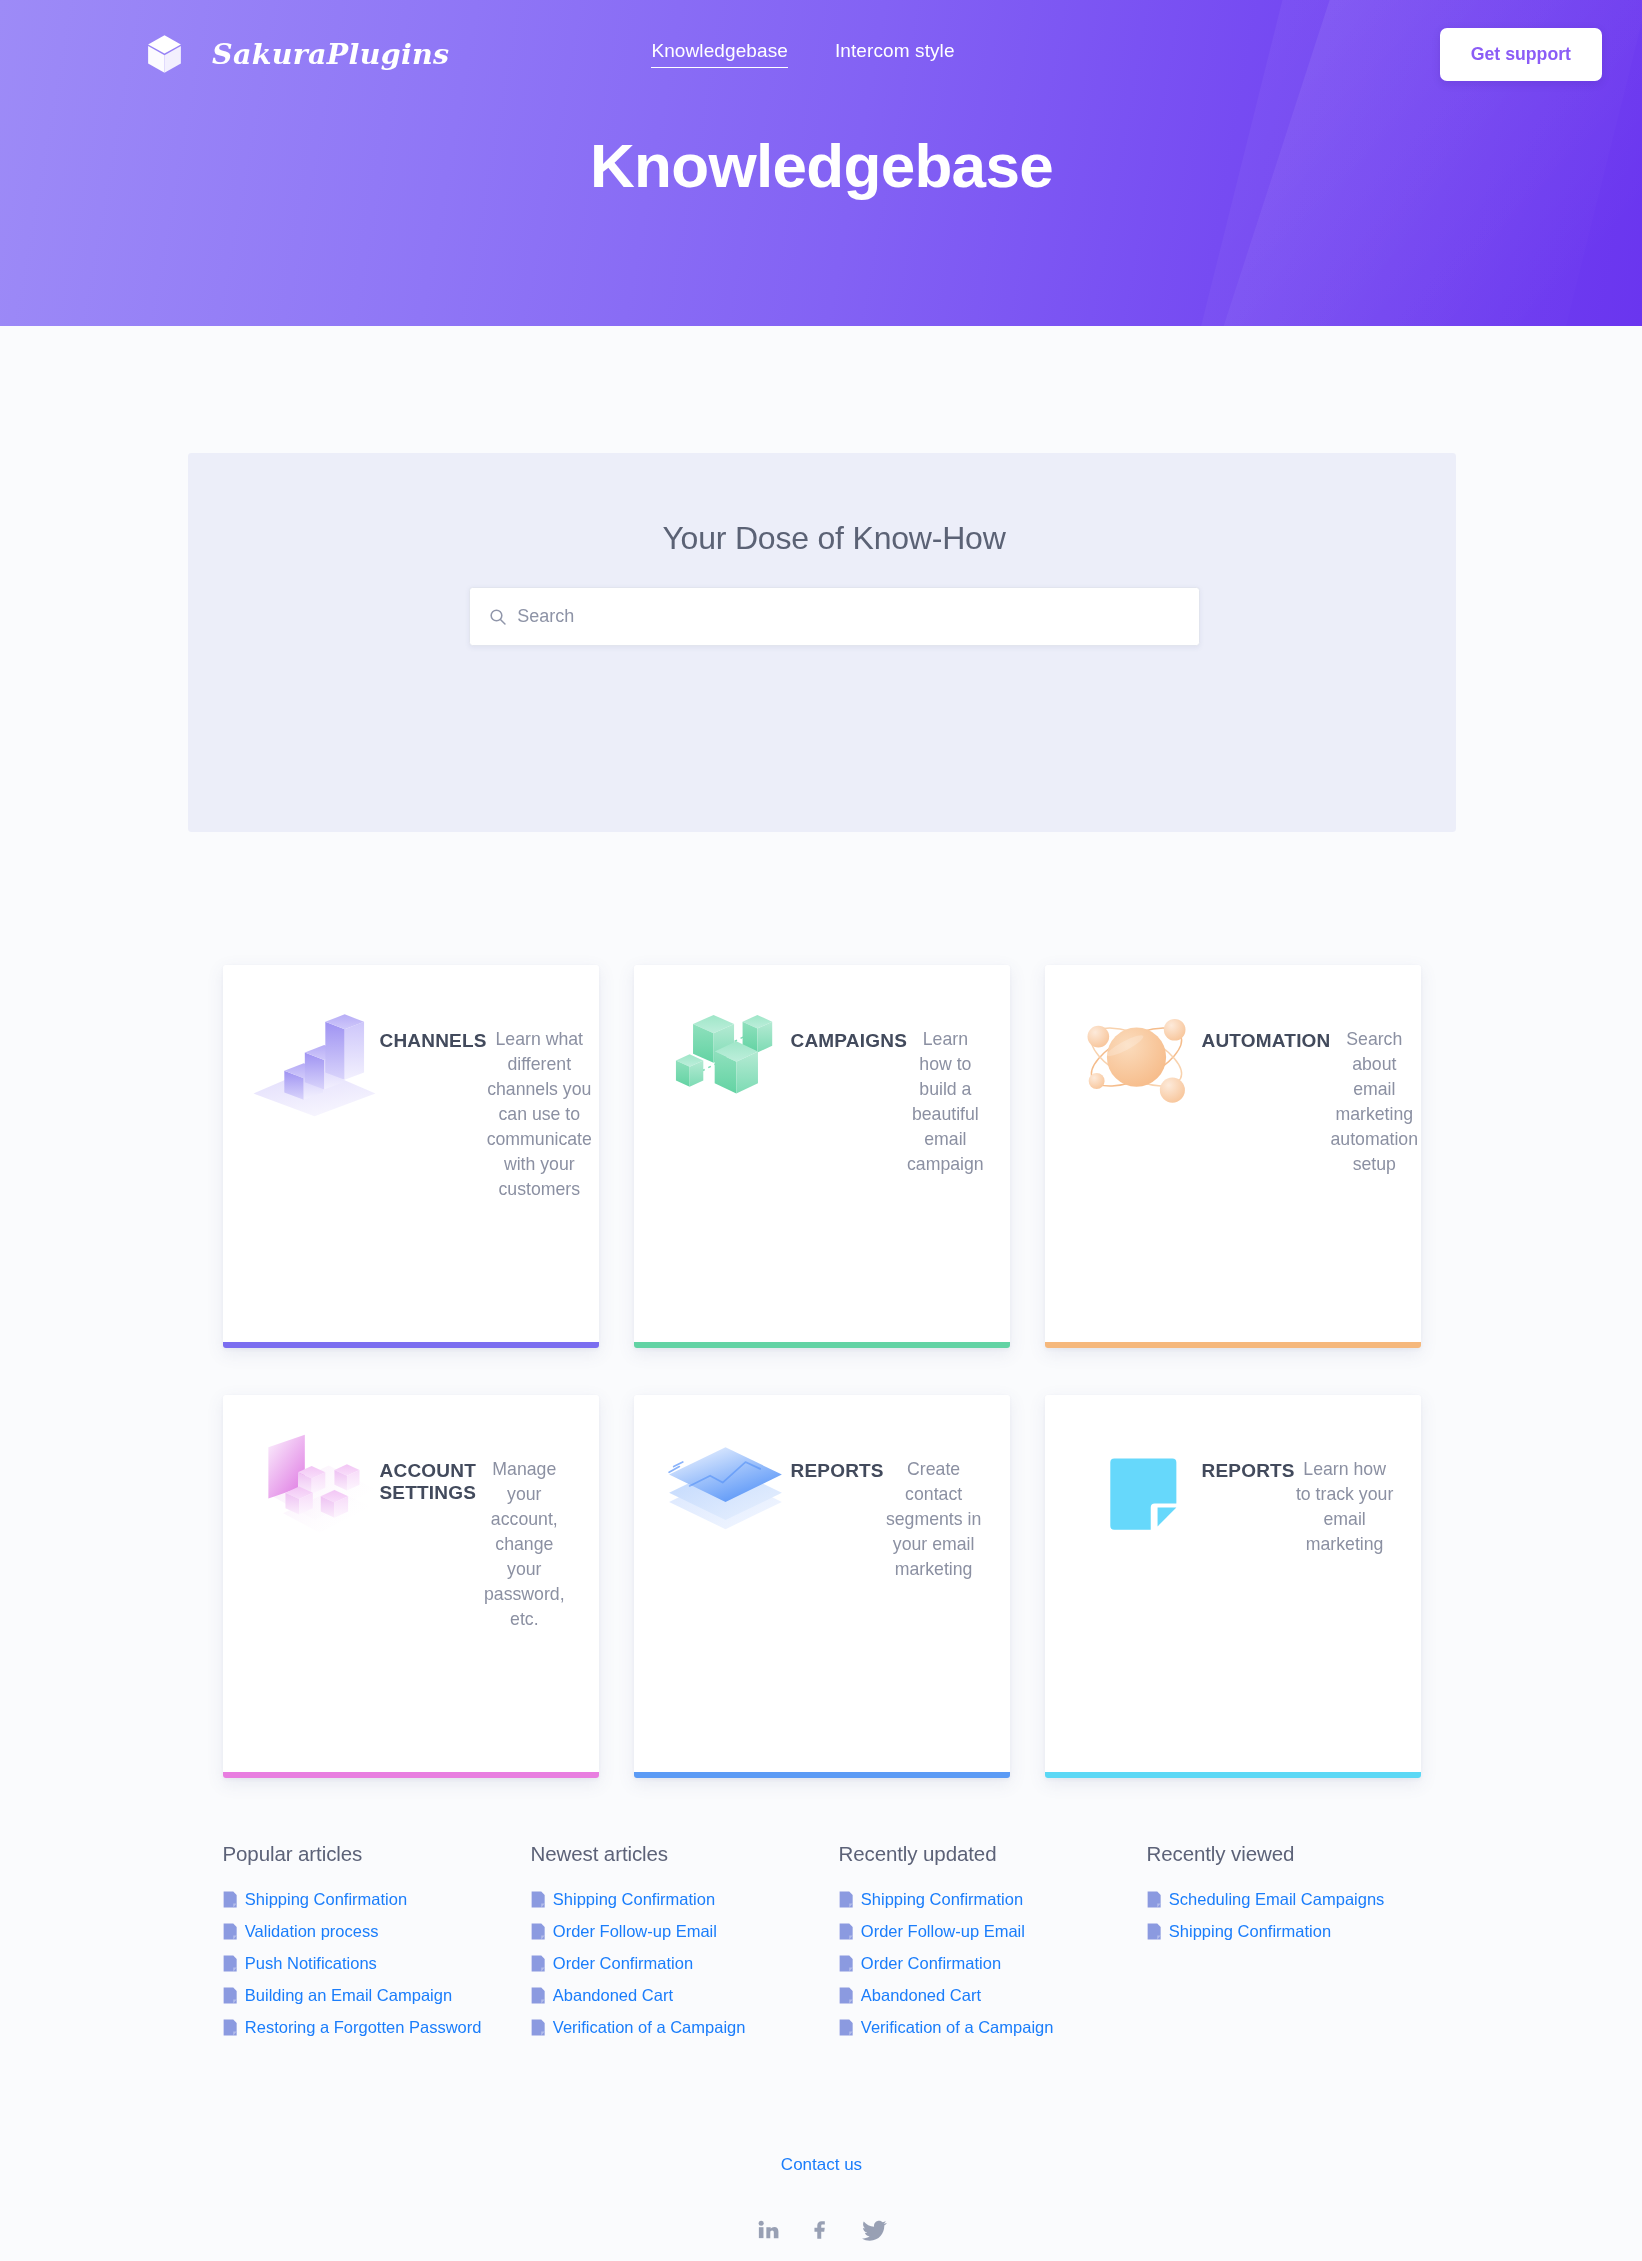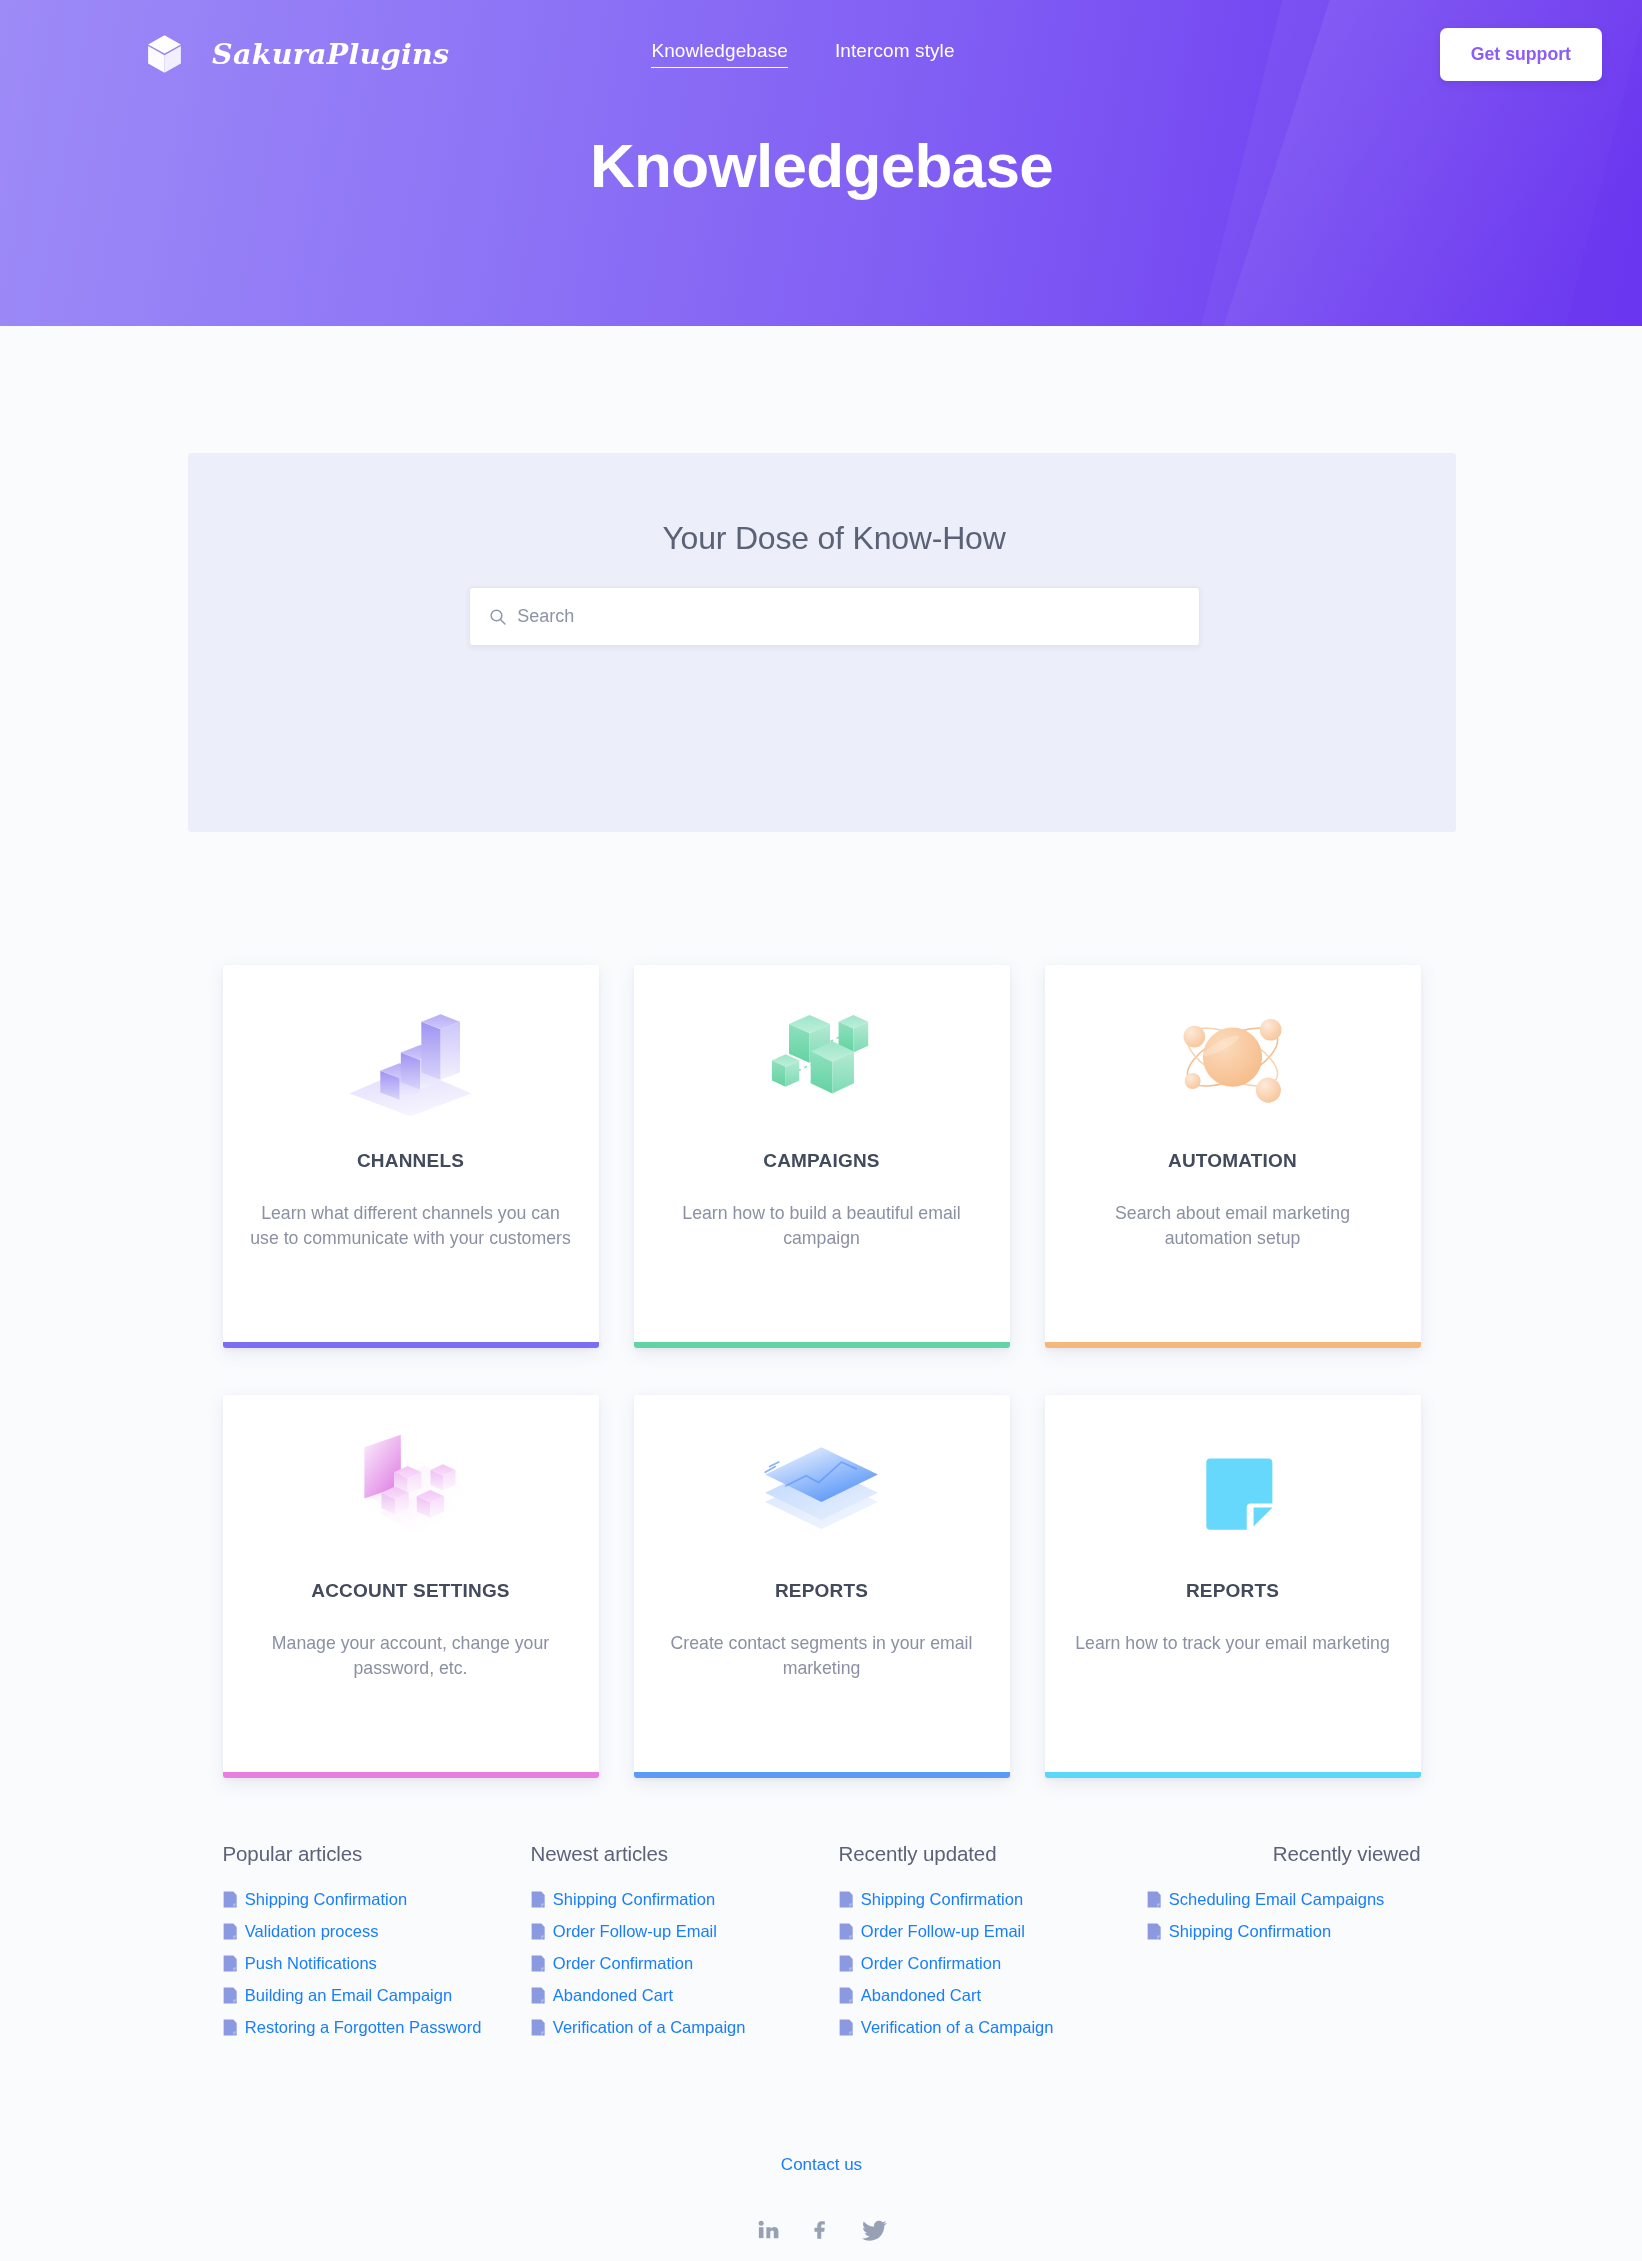--- a/index.html
+++ b/index.html
@@ -182,21 +182,21 @@
     display: flex;
     justify-content: space-between;
     margin-bottom: 47px;
   }
   .card {
     width: 376px;
     background: #ffffff;
     border-radius: 2.9px;
     box-shadow: 0 5.7px 17px rgba(80,92,140,0.10), 0 1.1px 3.4px rgba(80,92,140,0.05);
     display: flex;
-    flex-direction: column;
+    flex-direction: row;
     padding: 33px 26px 0;
     position: relative;
     overflow: hidden;
     cursor: pointer;
   }
   .card.tall { height: 383px; }
   .card-icon { height: 120px; display: flex; align-items: center; justify-content: center; }
   .card-icon svg { display: block; }
   .card-title {
     margin-top: 32px;
@@ -220,21 +220,21 @@
     height: 5.7px;
   }
 
   
   .articles {
     width: 1198px;
     margin: 64px auto 0;
     display: flex;
   }
   .article-col { width: 308px; }
-  .article-col:last-child { width: 274px; text-align: right; }
+  .article-col:last-child { width: 274px; }
   .col-title {
     color: #5c6278;
     font-size: 20.5px;
     font-weight: 400;
     letter-spacing: -0.1px;
     margin-bottom: 20.5px;
   }
   .article-item {
     display: flex;
     align-items: flex-start;

